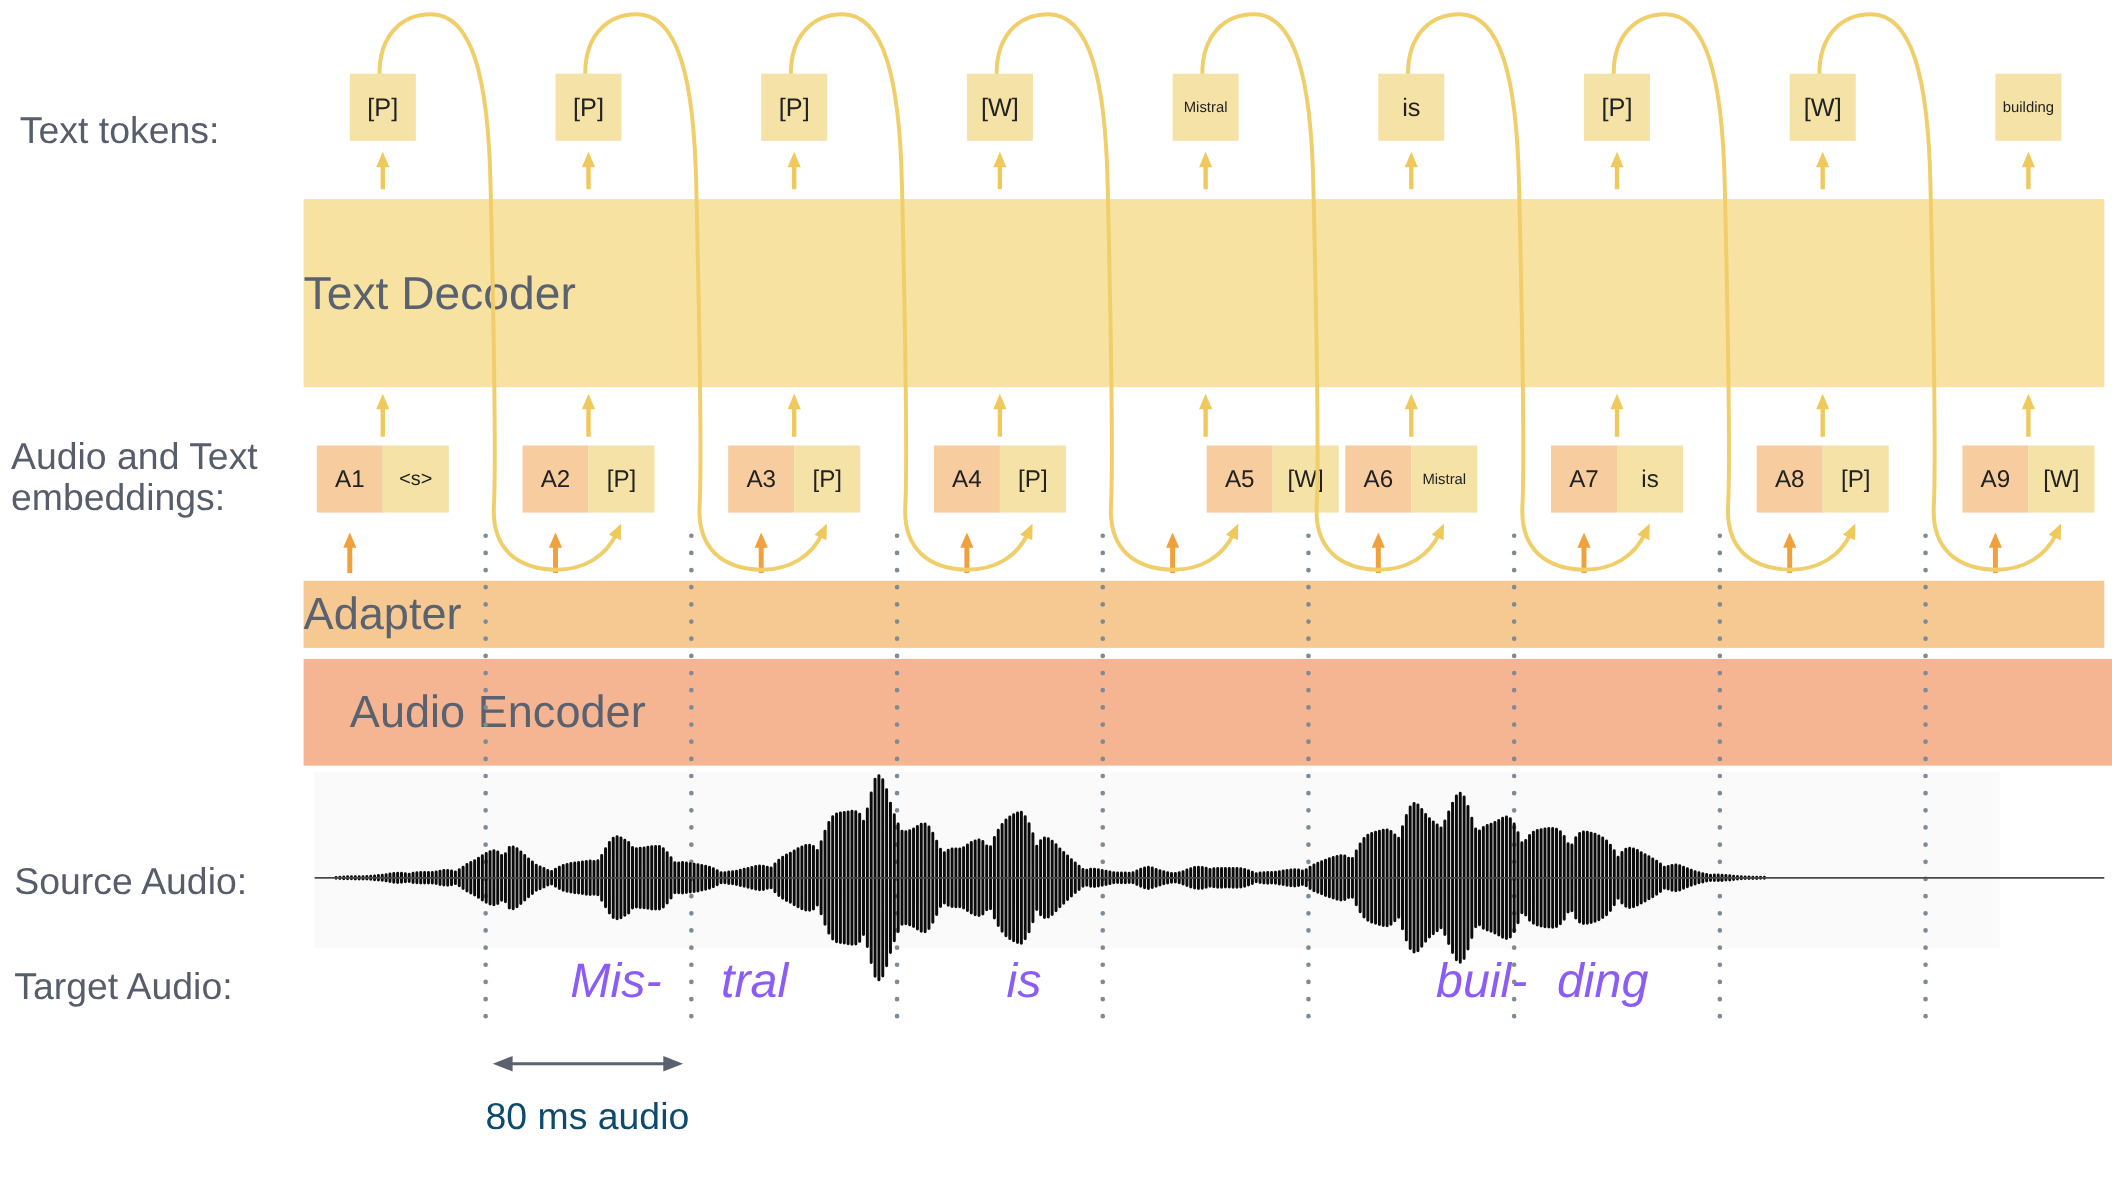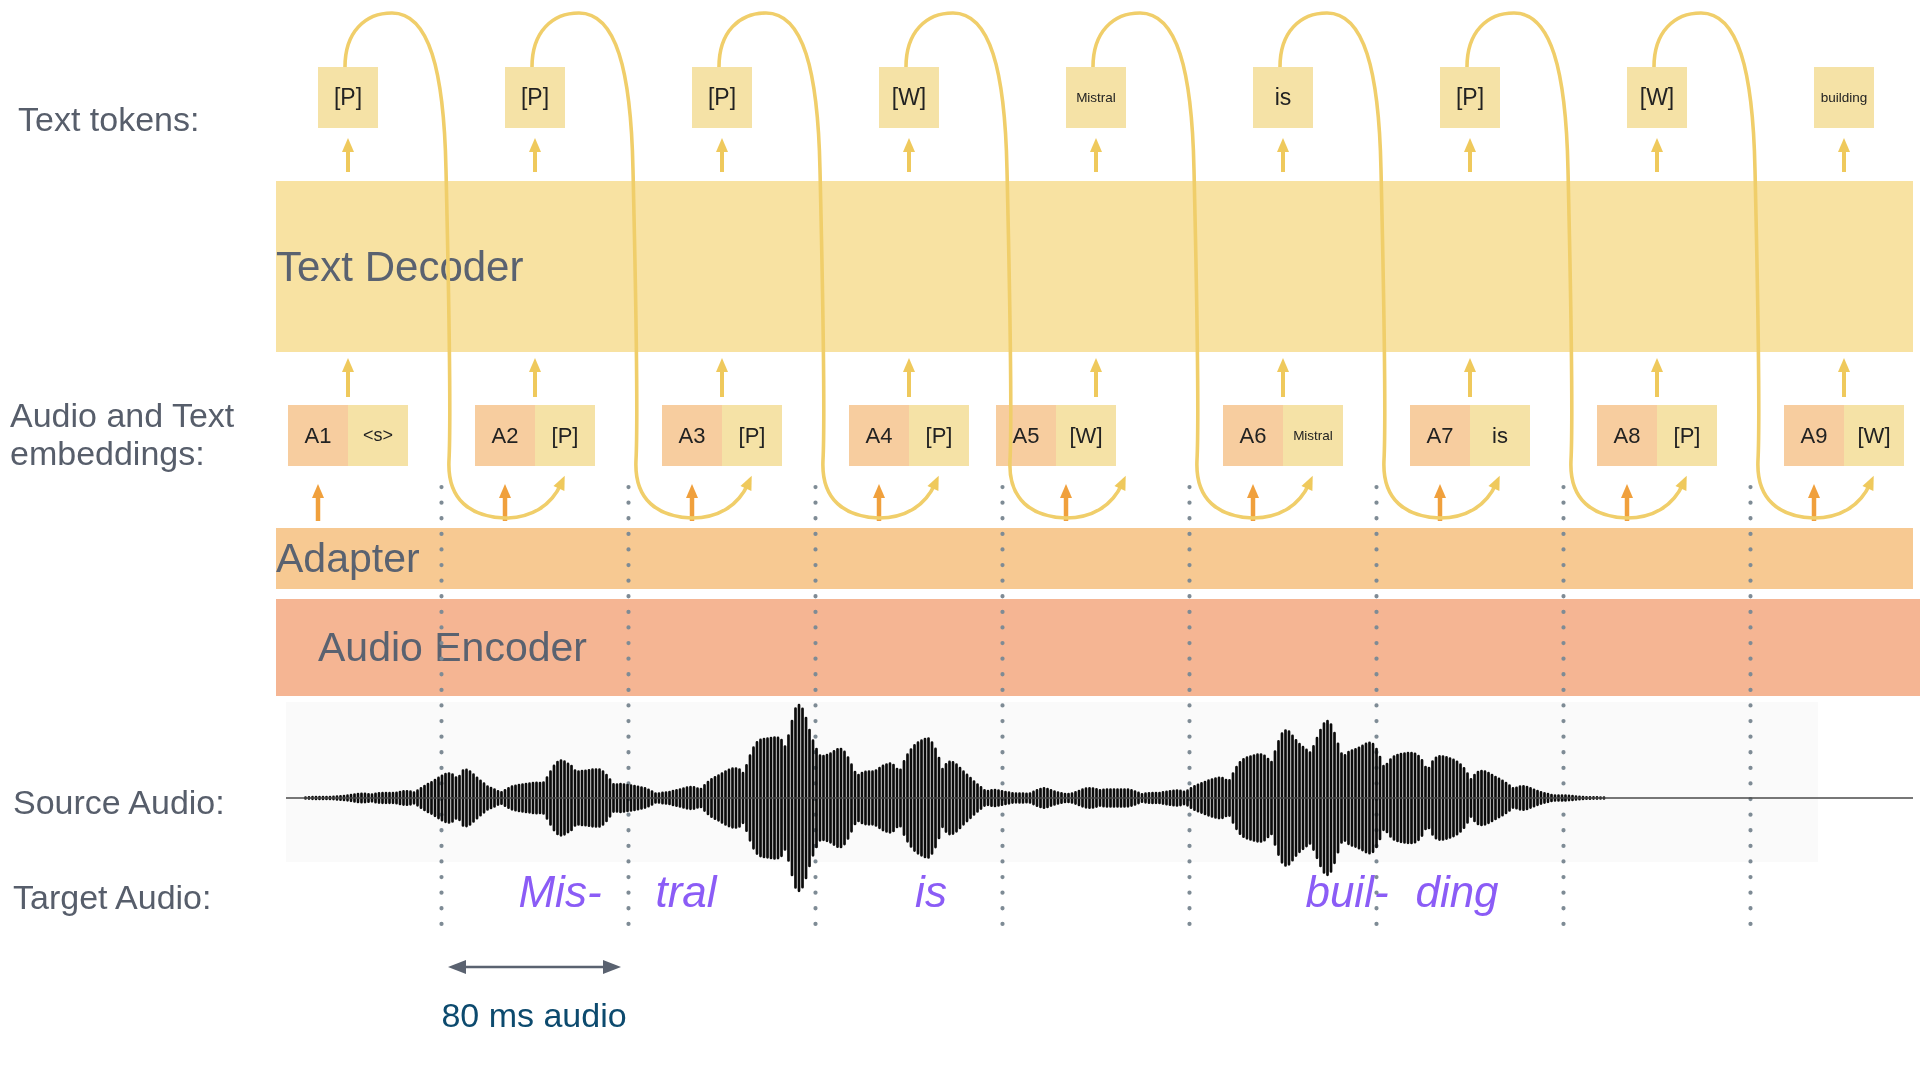--- a/index.html
+++ b/index.html
@@ -79,21 +79,21 @@
     <div class="half" style="background-color: rgb(245, 226, 166);">[P]</div>
   </div>
   <div class="pair" style="left:662px">
     <div class="half" style="background-color: rgb(247, 205, 159);">A3</div>
     <div class="half" style="background-color: rgb(245, 226, 166);">[P]</div>
   </div>
   <div class="pair" style="left:849px">
     <div class="half" style="background-color: rgb(247, 205, 159);">A4</div>
     <div class="half" style="background-color: rgb(245, 226, 166);">[P]</div>
   </div>
-  <div class="pair" style="left:996px">
+  <div class="pair" style="left:1097px">
     <div class="half" style="background-color: rgb(247, 205, 159);">A5</div>
     <div class="half" style="background-color: rgb(245, 226, 166);">[W]</div>
   </div>
   <div class="pair" style="left:1223px">
     <div class="half" style="background-color: rgb(247, 205, 159);">A6</div>
     <div class="half sz-s" style="background-color: rgb(245, 226, 166);">Mistral</div>
   </div>
   <div class="pair" style="left:1410px">
     <div class="half" style="background-color: rgb(247, 205, 159);">A7</div>
     <div class="half" style="background-color: rgb(245, 226, 166);">is</div>

